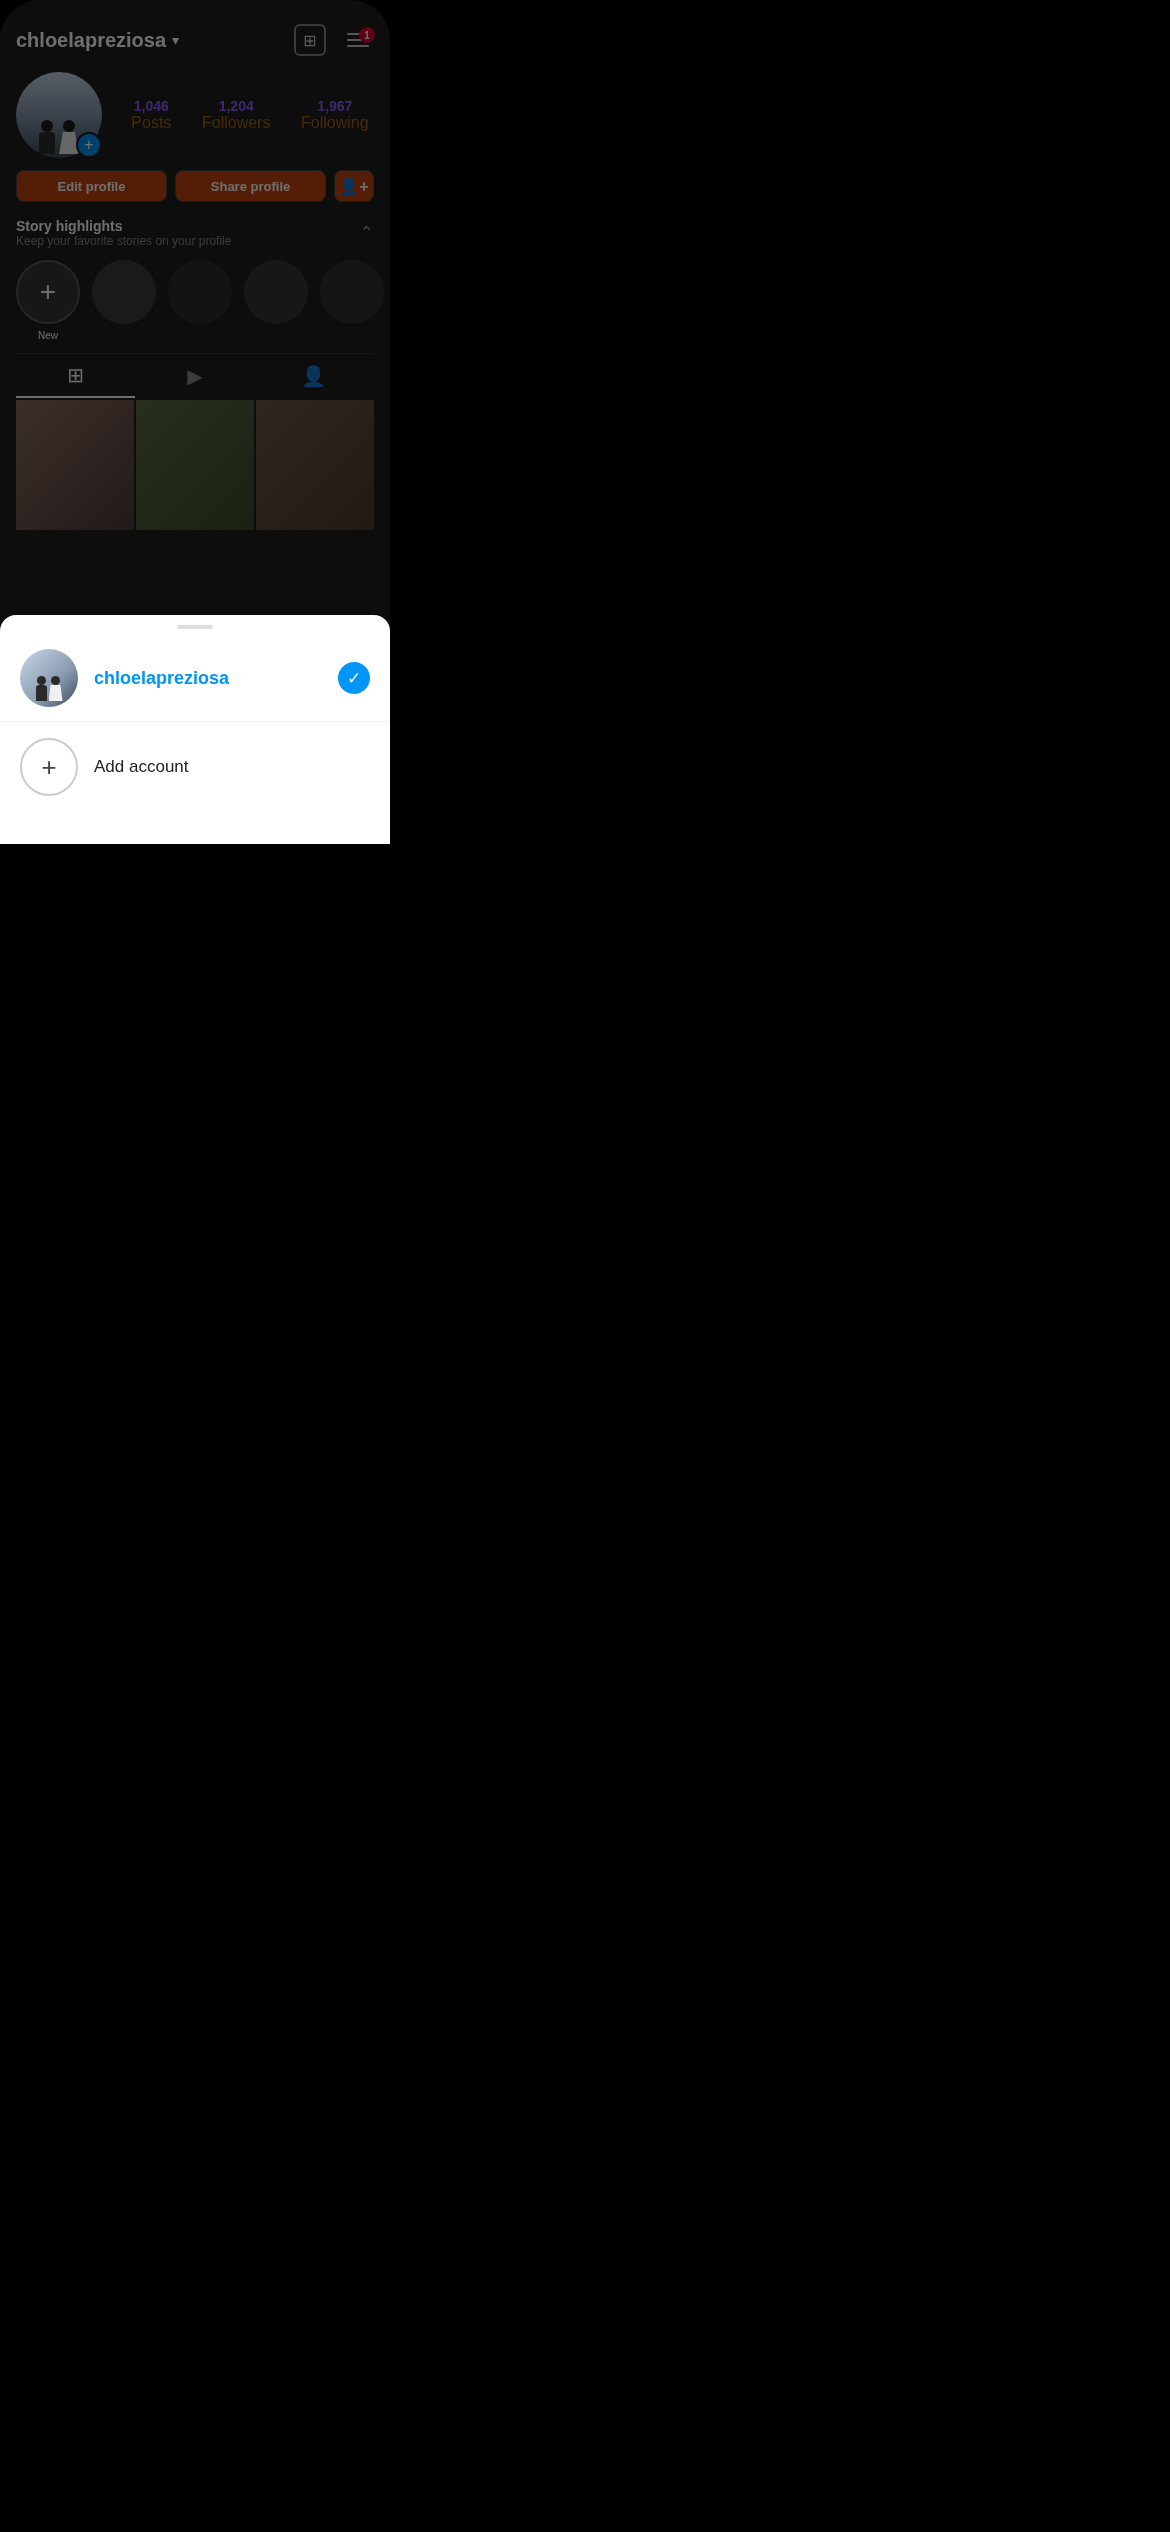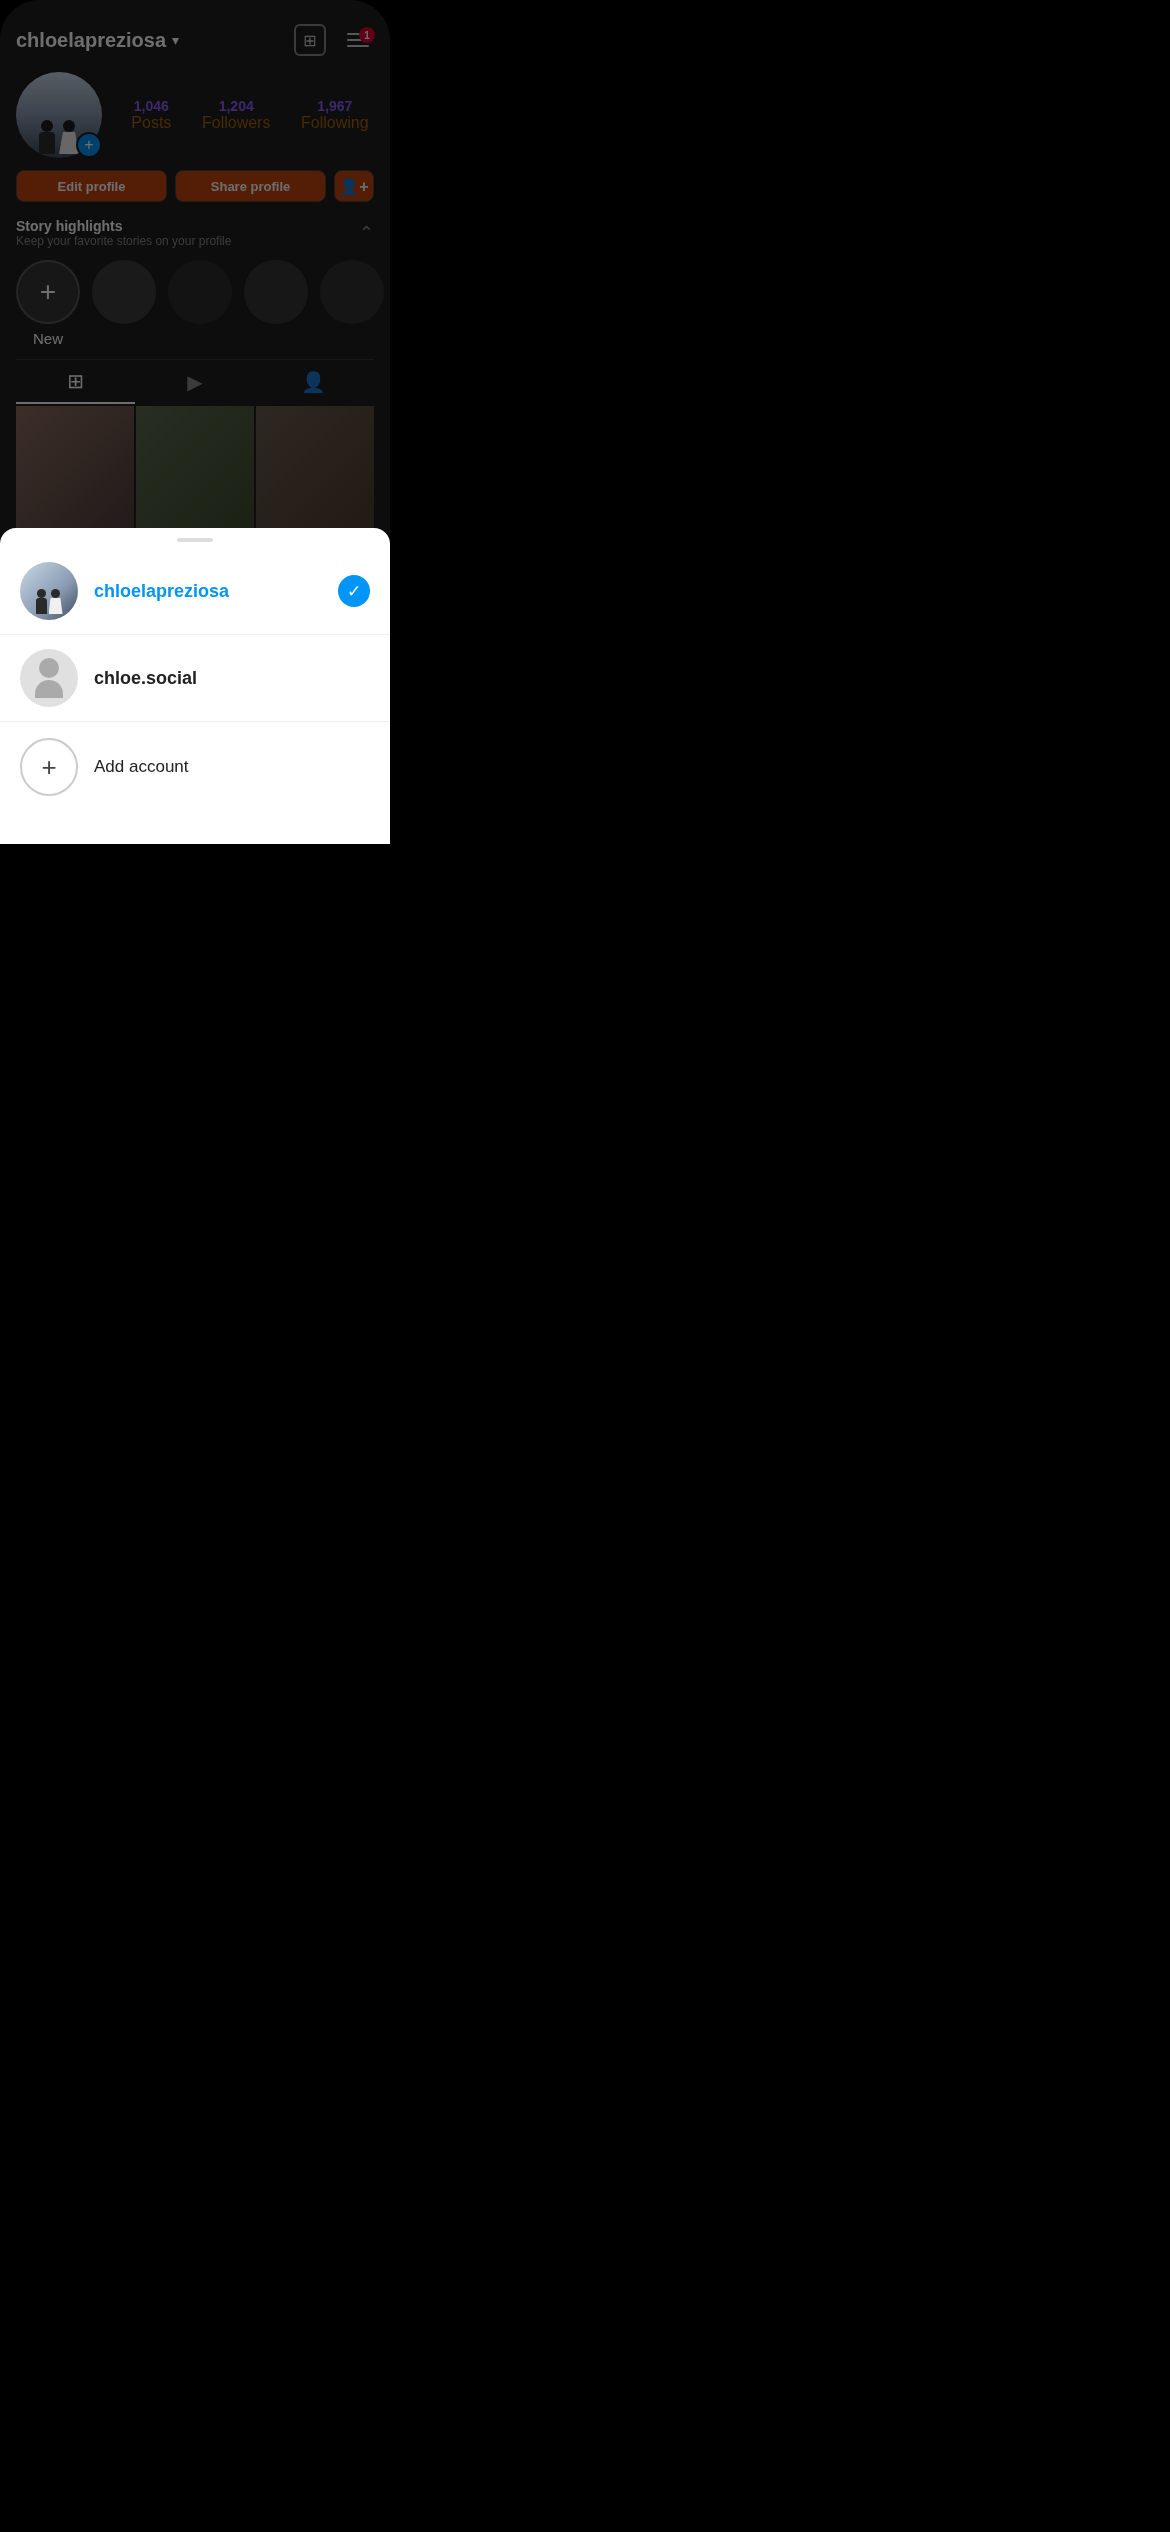--- a/index.html
+++ b/index.html
@@ -326,21 +326,21 @@
 
     .highlight-new-plus {
       color: #fff;
       font-size: 28px;
       font-weight: 200;
       line-height: 1;
     }
 
     .highlight-label {
       color: #fff;
-      font-size: 15px;
+      font-size: 10px;
     }
 
     
     .tab-bar {
       display: flex;
       border-top: 1px solid #333;
       margin-top: 4px;
     }
 
     .tab-item {
@@ -704,31 +704,20 @@
             <div class="sc-head"></div>
             <div class="sc-body-dress"></div>
           </div>
         </div>
       </div>
     </div>
     <span class="account-name">chloelapreziosa</span>
     <div class="check-icon">✓</div>
   </div>
 
-  <div class="account-item">
-    <div class="account-avatar">
-      <div class="account-avatar-generic">
-        <div class="generic-person-icon">
-          <div class="generic-head"></div>
-          <div class="generic-body"></div>
-        </div>
-      </div>
-    </div>
-    <span class="account-name dark">chloe.social</span>
-  </div>
 
   <div class="add-account-item">
     <div class="add-account-circle">
       <span>+</span>
     </div>
     <span class="add-account-label">Add account</span>
   </div>
 </div>
 
 <div class="home-indicator"></div>

